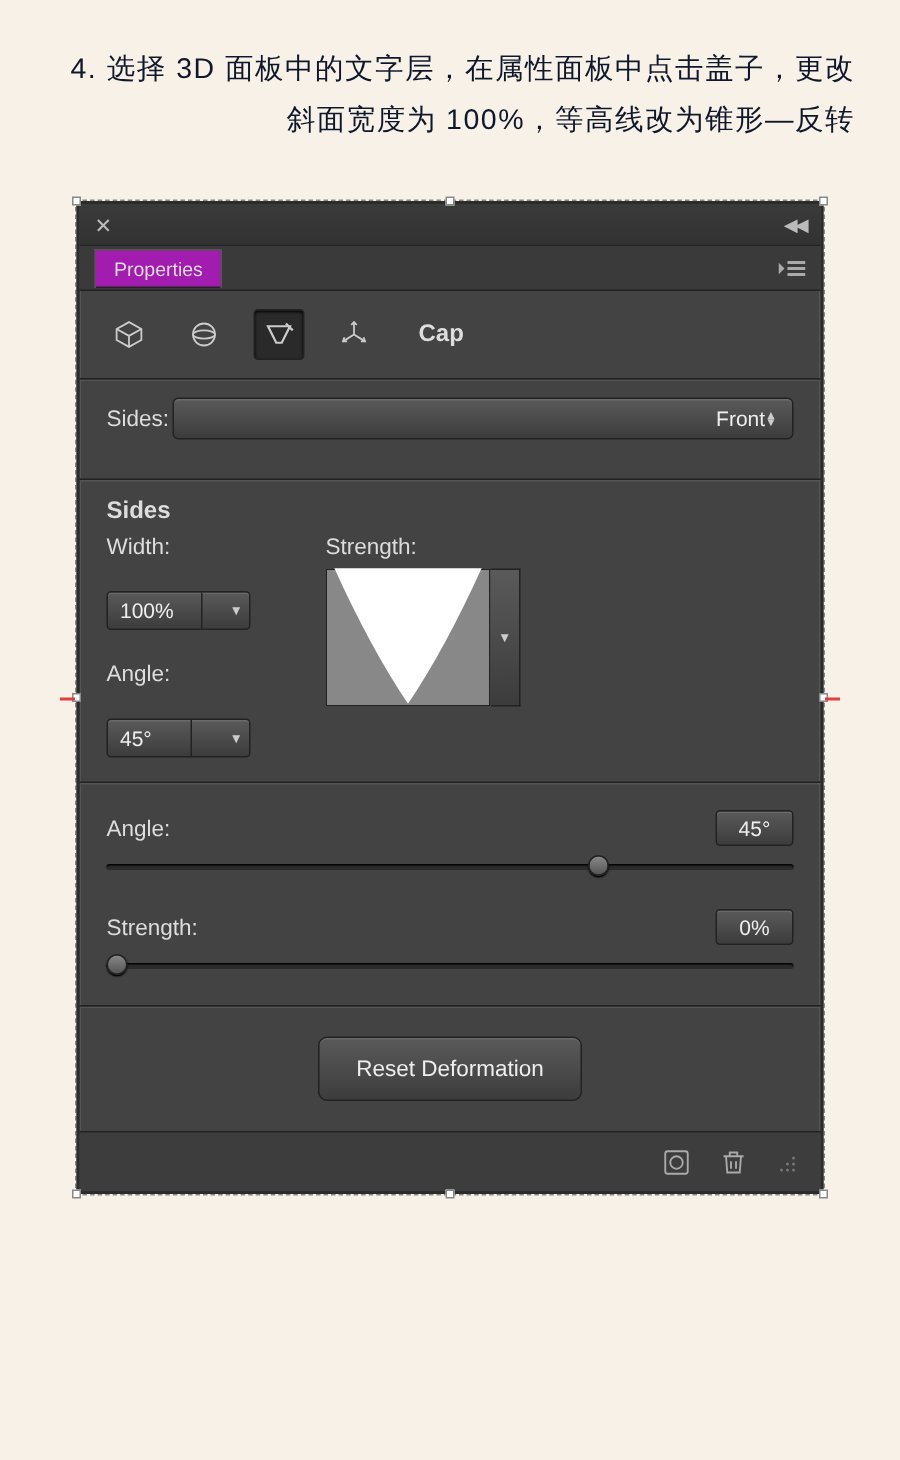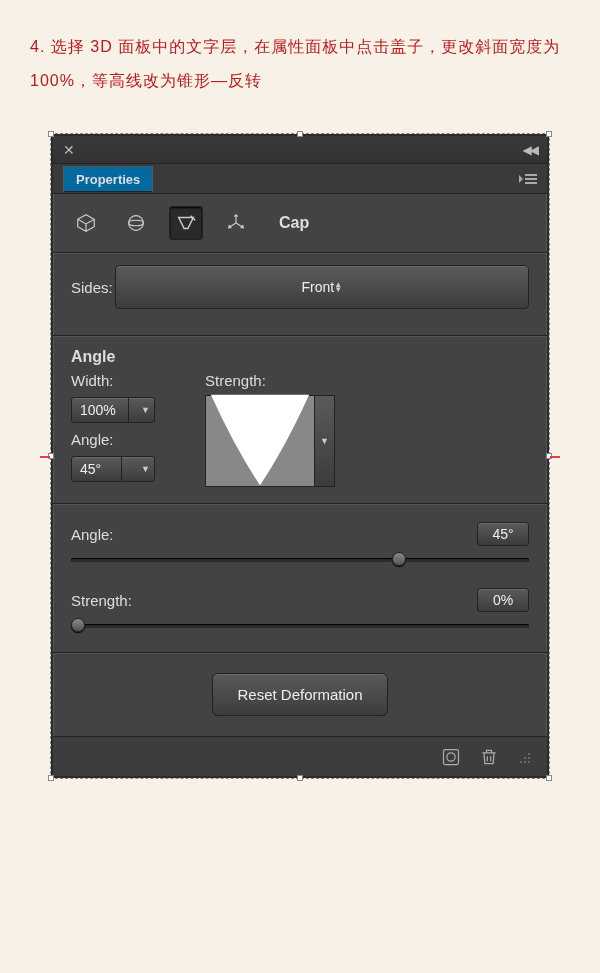--- a/index.html
+++ b/index.html
@@ -5,24 +5,25 @@
   * { box-sizing: border-box; margin: 0; padding: 0; }
   body {
     width: 600px;
     height: 973px;
     background: #f7f1e8;
     font-family: Arial, sans-serif;
     overflow: hidden;
   }
   .instruction {
     padding: 30px 30px 20px 30px;
-    font-size: 16px;
+    font-size: 19px;
     line-height: 34px;
-    color: #b91c1c;
+    color: #0f172a;
     letter-spacing: 1px;
+    text-align: right;
   }
   .panel-outer {
     margin: 15px 50px 0 50px;
     position: relative;
     border: 1px dashed #888;
     padding: 0;
   }
   .corner { position:absolute; width:6px; height:6px; border:1px solid #888; background:#fff; }
   .c-tl { top:-3px; left:-3px; } .c-tr { top:-3px; right:-3px; }
   .c-bl { bottom:-3px; left:-3px; } .c-br { bottom:-3px; right:-3px; }
@@ -47,23 +48,23 @@
   }
   .close-icon { color:#bbb; font-size:14px;}
   .collapse-icon { color:#bbb; font-size:12px; letter-spacing:-2px;}
   .tab-row {
     height: 30px;
     display:flex; align-items:center; justify-content:space-between;
     background:#3a3a3a; padding:0 10px;
     border-bottom:1px solid #222;
   }
   .tab-label {
-    background:#0369a1; padding:5px 12px;
+    background:#a21caf; padding:5px 12px;
     border:1px solid #555; border-bottom:none;
-    font-weight:bold;
+    font-weight:normal;
     box-shadow:0 -1px 0 #222 inset;
     font-size:13px;
   }
   .menu-icon { color:#aaa; }
   .menu-icon svg { display:block; }
 
   .icon-row {
     display:flex; align-items:center; gap:16px;
     padding:12px 16px;
   }
@@ -86,46 +87,46 @@
     box-shadow: inset 0 1px 0 #555;
   }
   .row { display:flex; align-items:center; gap:2px; margin-bottom:10px;}
   .label { color:#ddd; font-size:15px; }
   .label.strong { font-weight:bold; font-size:16px; padding-bottom:6px; display:block;}
   .select {
     flex:1;
     background: linear-gradient(#5a5a5a,#3c3c3c);
     border: 1px solid #222;
     border-radius: 4px;
-    height: 44px; color:#eee;
-    display:flex; align-items:center; justify-content:center;
+    height: 28px; color:#eee;
+    display:flex; align-items:center; justify-content:flex-end;
     padding:0 10px;
     box-shadow: inset 0 1px 0 #6a6a6a;
   }
   .select .updn { 
     display:flex; flex-direction:column; line-height:5px; font-size:8px; color:#ccc;
   }
   .mini-select {
-    width:84px;
+    width:96px;
     background: linear-gradient(#5a5a5a,#3c3c3c);
     border: 1px solid #222;
     border-radius: 3px;
     height: 26px; color:#eee;
     display:flex; align-items:center; justify-content:space-between;
     padding:0 4px 0 8px;
     box-shadow: inset 0 1px 0 #6a6a6a;
     font-size:14px;
   }
   .mini-select .divider { width:1px; height:100%; background:#222; margin:0 4px;}
   .mini-select .care { font-size:9px; color:#ccc;}
 
   .bevel-grid {
     display:flex; gap:50px; align-items:flex-start;
   }
-  .bevel-left { display:flex; flex-direction:column; gap:8px; }
+  .bevel-left { display:flex; flex-direction:column; gap:21px; }
 
   .contour-preview {
     display:flex; gap:0; align-items:stretch; margin-top:6px;
   }
   .contour-shape {
     width:110px; height:92px; background:#888;
     display:flex; align-items:flex-end; justify-content:center;
     border:1px solid #222;
   }
   .contour-shape svg { display:block; }
@@ -252,21 +253,21 @@
           <span>Front</span>
           <span class="updn">
               <span>▲</span>
               <span>▼</span>
             </span>
         </div>
       </div>
     </div>
 
     <div class="section">
-      <span class="label strong">Angle</span>
+      <span class="label strong">Sides</span>
       <div class="bevel-grid">
         <div class="bevel-left">
           <span class="label">Width:</span>
           <div class="mini-select">
             <span>100%</span>
             <span class="divider"></span>
               <span class="care">▼</span>
           </div>
           <span class="label">Angle:</span>
           <div class="mini-select">

